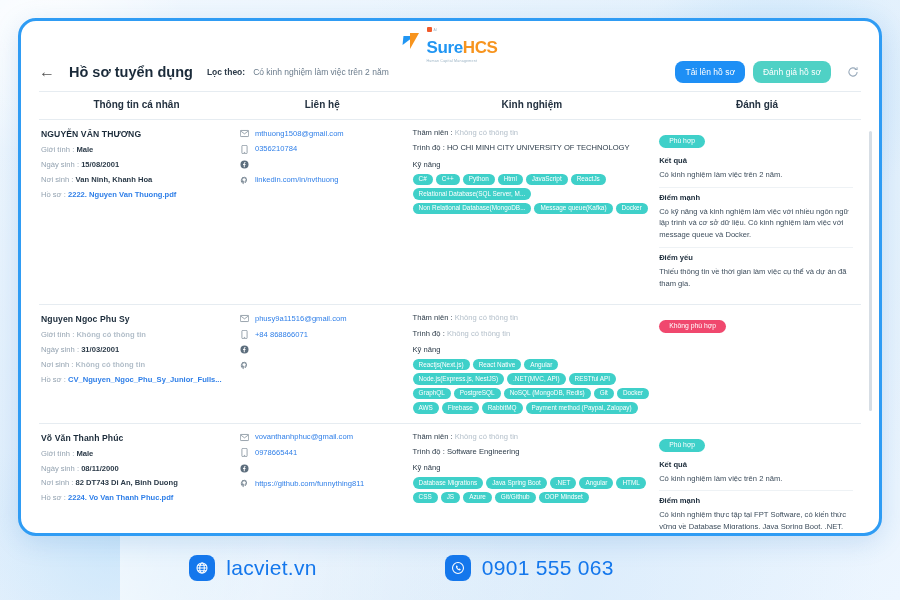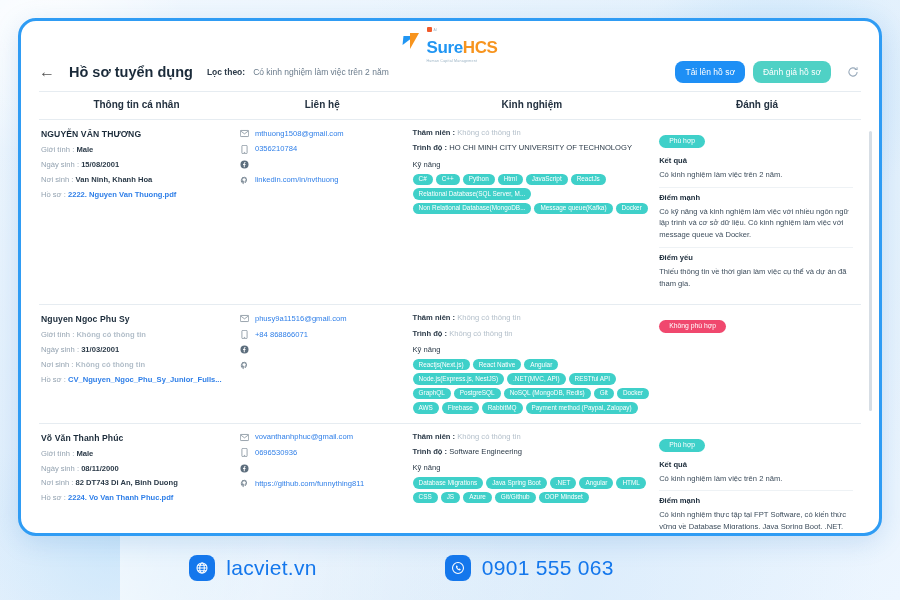--- a/index.html
+++ b/index.html
@@ -151,21 +151,21 @@
   
   .contact-line {
     display: flex; align-items: flex-end; gap: 6px;
     font-size: 7.6px; margin-bottom: 6.5px; color: #2f7fe8;
     line-height: 1.1;
   }
   .c-ico { width: 9px; height: 9px; flex: none; color: #5d6e7d; display:block; }
 
   
   .exp-line { font-size: 7.6px; margin-bottom: 7px; line-height: 1.1; }
-  .exp-key { color: #2b3a48; font-weight: bold; }
+  .exp-key { color: #2b3a48; font-weight: normal; }
   .exp-val { color: #2b3a48; }
   .exp-val.muted { color: #b3bfca; }
   .skill-head { font-size: 7.6px; color: #2b3a48; margin-bottom: 5px; }
   .tags { display: flex; flex-wrap: wrap; gap: 3px; }
   .tag {
     background: #3fd0c9; color: #ffffff;
     font-size: 6.4px; padding: 2.5px 6px;
     border-radius: 9px; white-space: nowrap; line-height: 1;
   }
 
@@ -385,21 +385,21 @@
                     <rect x="0.6" y="0.6" width="14.8" height="10.8" rx="1.4"></rect>
                     <path d="M1.2 1.6 8 6.6l6.8-5"></path>
                   </svg>
                   <span>vovanthanhphuc@gmail.com</span>
                 </div>
                 <div class="contact-line">
                   <svg class="c-ico" viewBox="0 0 12 16" fill="none" stroke="currentColor" stroke-width="1.1">
                     <rect x="1.4" y="0.6" width="9.2" height="14.8" rx="1.6"></rect>
                     <path d="M4.8 13.2h2.4"></path>
                   </svg>
-                  <span>0696530936</span>
+                  <span>0978665441</span>
                 </div>
                 <div class="contact-line">
                   <svg class="c-ico" viewBox="0 0 16 16" fill="currentColor">
                     <path d="M8 .8a7.2 7.2 0 1 0 0 14.4A7.2 7.2 0 0 0 8 .8zm1.9 4.7H9c-.4 0-.6.2-.6.6v1h1.5l-.2 1.6H8.4v4.1H6.7V8.7H5.4V7.1h1.3V5.9c0-1.3.8-2.1 2-2.1h1.2v1.7z"></path>
                   </svg>
                   <span></span>
                 </div>
                 <div class="contact-line">
                   <svg class="c-ico" viewBox="0 0 16 16" fill="none" stroke="currentColor" stroke-width="1.2">
                     <path d="M8 2.2a5.8 5.8 0 0 0-1.9 11.3V11c-1.6.3-1.9-.8-1.9-.8-.3-.7-.7-.9-.7-.9-.5-.4 0-.4 0-.4.6 0 .9.6.9.6.5.9 1.4.6 1.7.5 0-.4.2-.6.4-.8-1.3-.2-2.6-.7-2.6-3 0-.6.2-1.2.6-1.6-.1-.2-.3-.8.1-1.7 0 0 .5-.2 1.6.6a5.4 5.4 0 0 1 2.9 0c1.1-.8 1.6-.6 1.6-.6.4.9.1 1.5.1 1.7.4.4.6.9.6 1.6 0 2.3-1.4 2.8-2.7 2.9.2.2.4.6.4 1.2v1.8A5.8 5.8 0 0 0 8 2.2z"></path>

